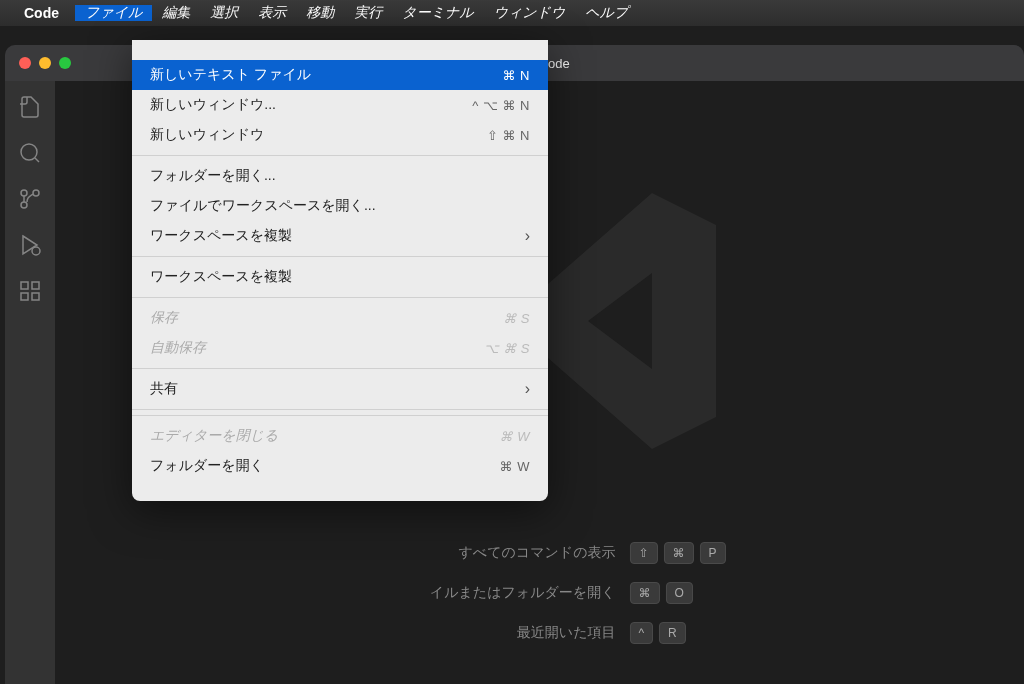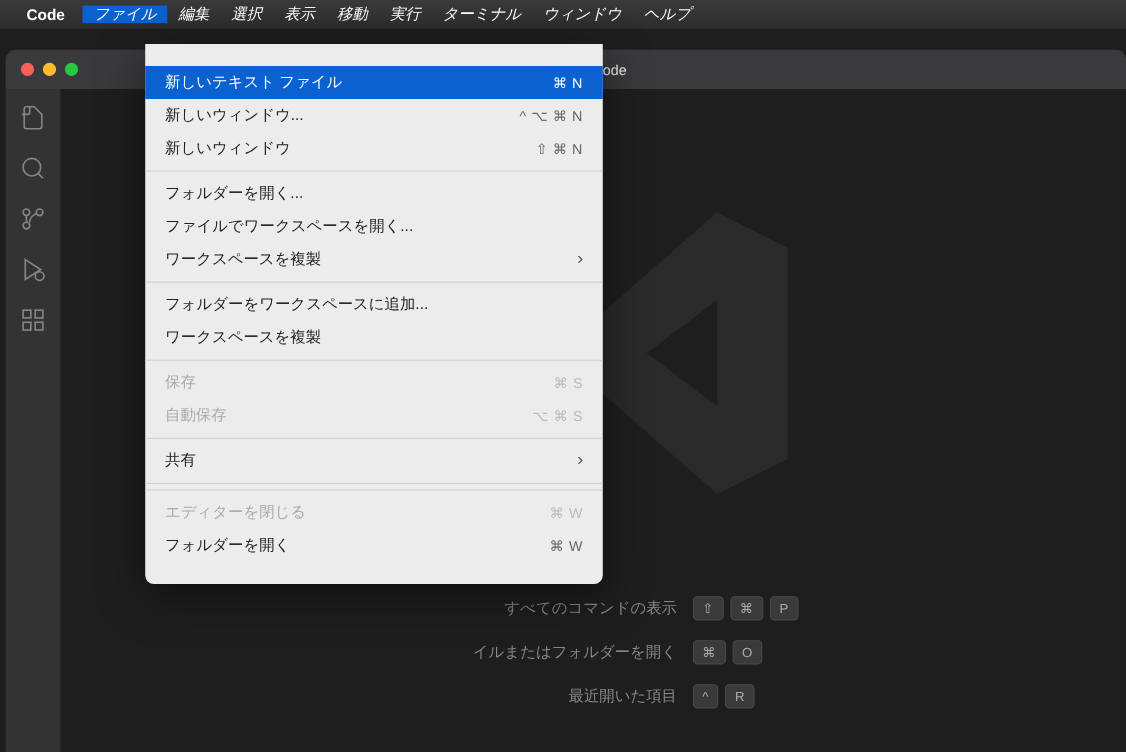--- a/index.html
+++ b/index.html
@@ -31,21 +31,21 @@
     
     .shortcuts { position: absolute; bottom: 40px; left: 50%; transform: translateX(-40%); display: flex; flex-direction: column; gap: 18px; color: #888; font-size: 14px; }
     .shortcut-row { display: flex; align-items: center; gap: 14px; }
     .shortcut-label { text-align: right; min-width: 200px; }
     .shortcut-keys { display: flex; gap: 6px; }
     .key { background: #3a3a3a; border: 1px solid #4a4a4a; border-radius: 4px; padding: 3px 8px; font-size: 12px; color: #aaa; min-width: 22px; text-align: center; }
     
     .dropdown { position: absolute; top: 40px; left: 132px; width: 416px; background: #ececec; border-radius: 0 0 8px 8px; box-shadow: 0 10px 40px rgba(0,0,0,0.5); padding: 20px 0; z-index: 100; }
     .menu-item { height: 30px; display: flex; align-items: center; padding: 0 18px; font-size: 14px; color: #222; justify-content: space-between; }
     .menu-item.highlighted { background: #0a62d0; color: #fff; }
-    .menu-item.disabled { color: #aaa; }
+    .menu-item.disabled { color: #aaa; font-style: italic; }
     .menu-shortcut { font-size: 13px; color: #666; letter-spacing: 0.5px; }
     .menu-item.highlighted .menu-shortcut { color: #fff; }
     .menu-item.disabled .menu-shortcut { color: #bbb; }
     .menu-sep { height: 1px; background: #d0d0d0; margin: 5px 0; }
     .submenu-arrow { font-size: 16px; color: #555; }
   </style>
 </head>
 <body>
 
 <div class="menubar">
@@ -164,23 +164,20 @@
     </div>
     <div class="menu-item">
       <span>ファイルでワークスペースを開く...</span>
     </div>
     <div class="menu-item">
       <span>ワークスペースを複製</span>
       <span class="submenu-arrow">›</span>
     </div>
     <div class="menu-sep"></div>
     <div class="menu-item">
-      <span>フォルダーをワークスペースに追加...</span>
-    </div>
-    <div class="menu-item">
       <span>ワークスペースを複製</span>
     </div>
     <div class="menu-sep"></div>
     <div class="menu-item disabled">
       <span>保存</span>
       <span class="menu-shortcut">⌘ S</span>
     </div>
     <div class="menu-item disabled">
       <span>自動保存</span>
       <span class="menu-shortcut">⌥ ⌘ S</span>

